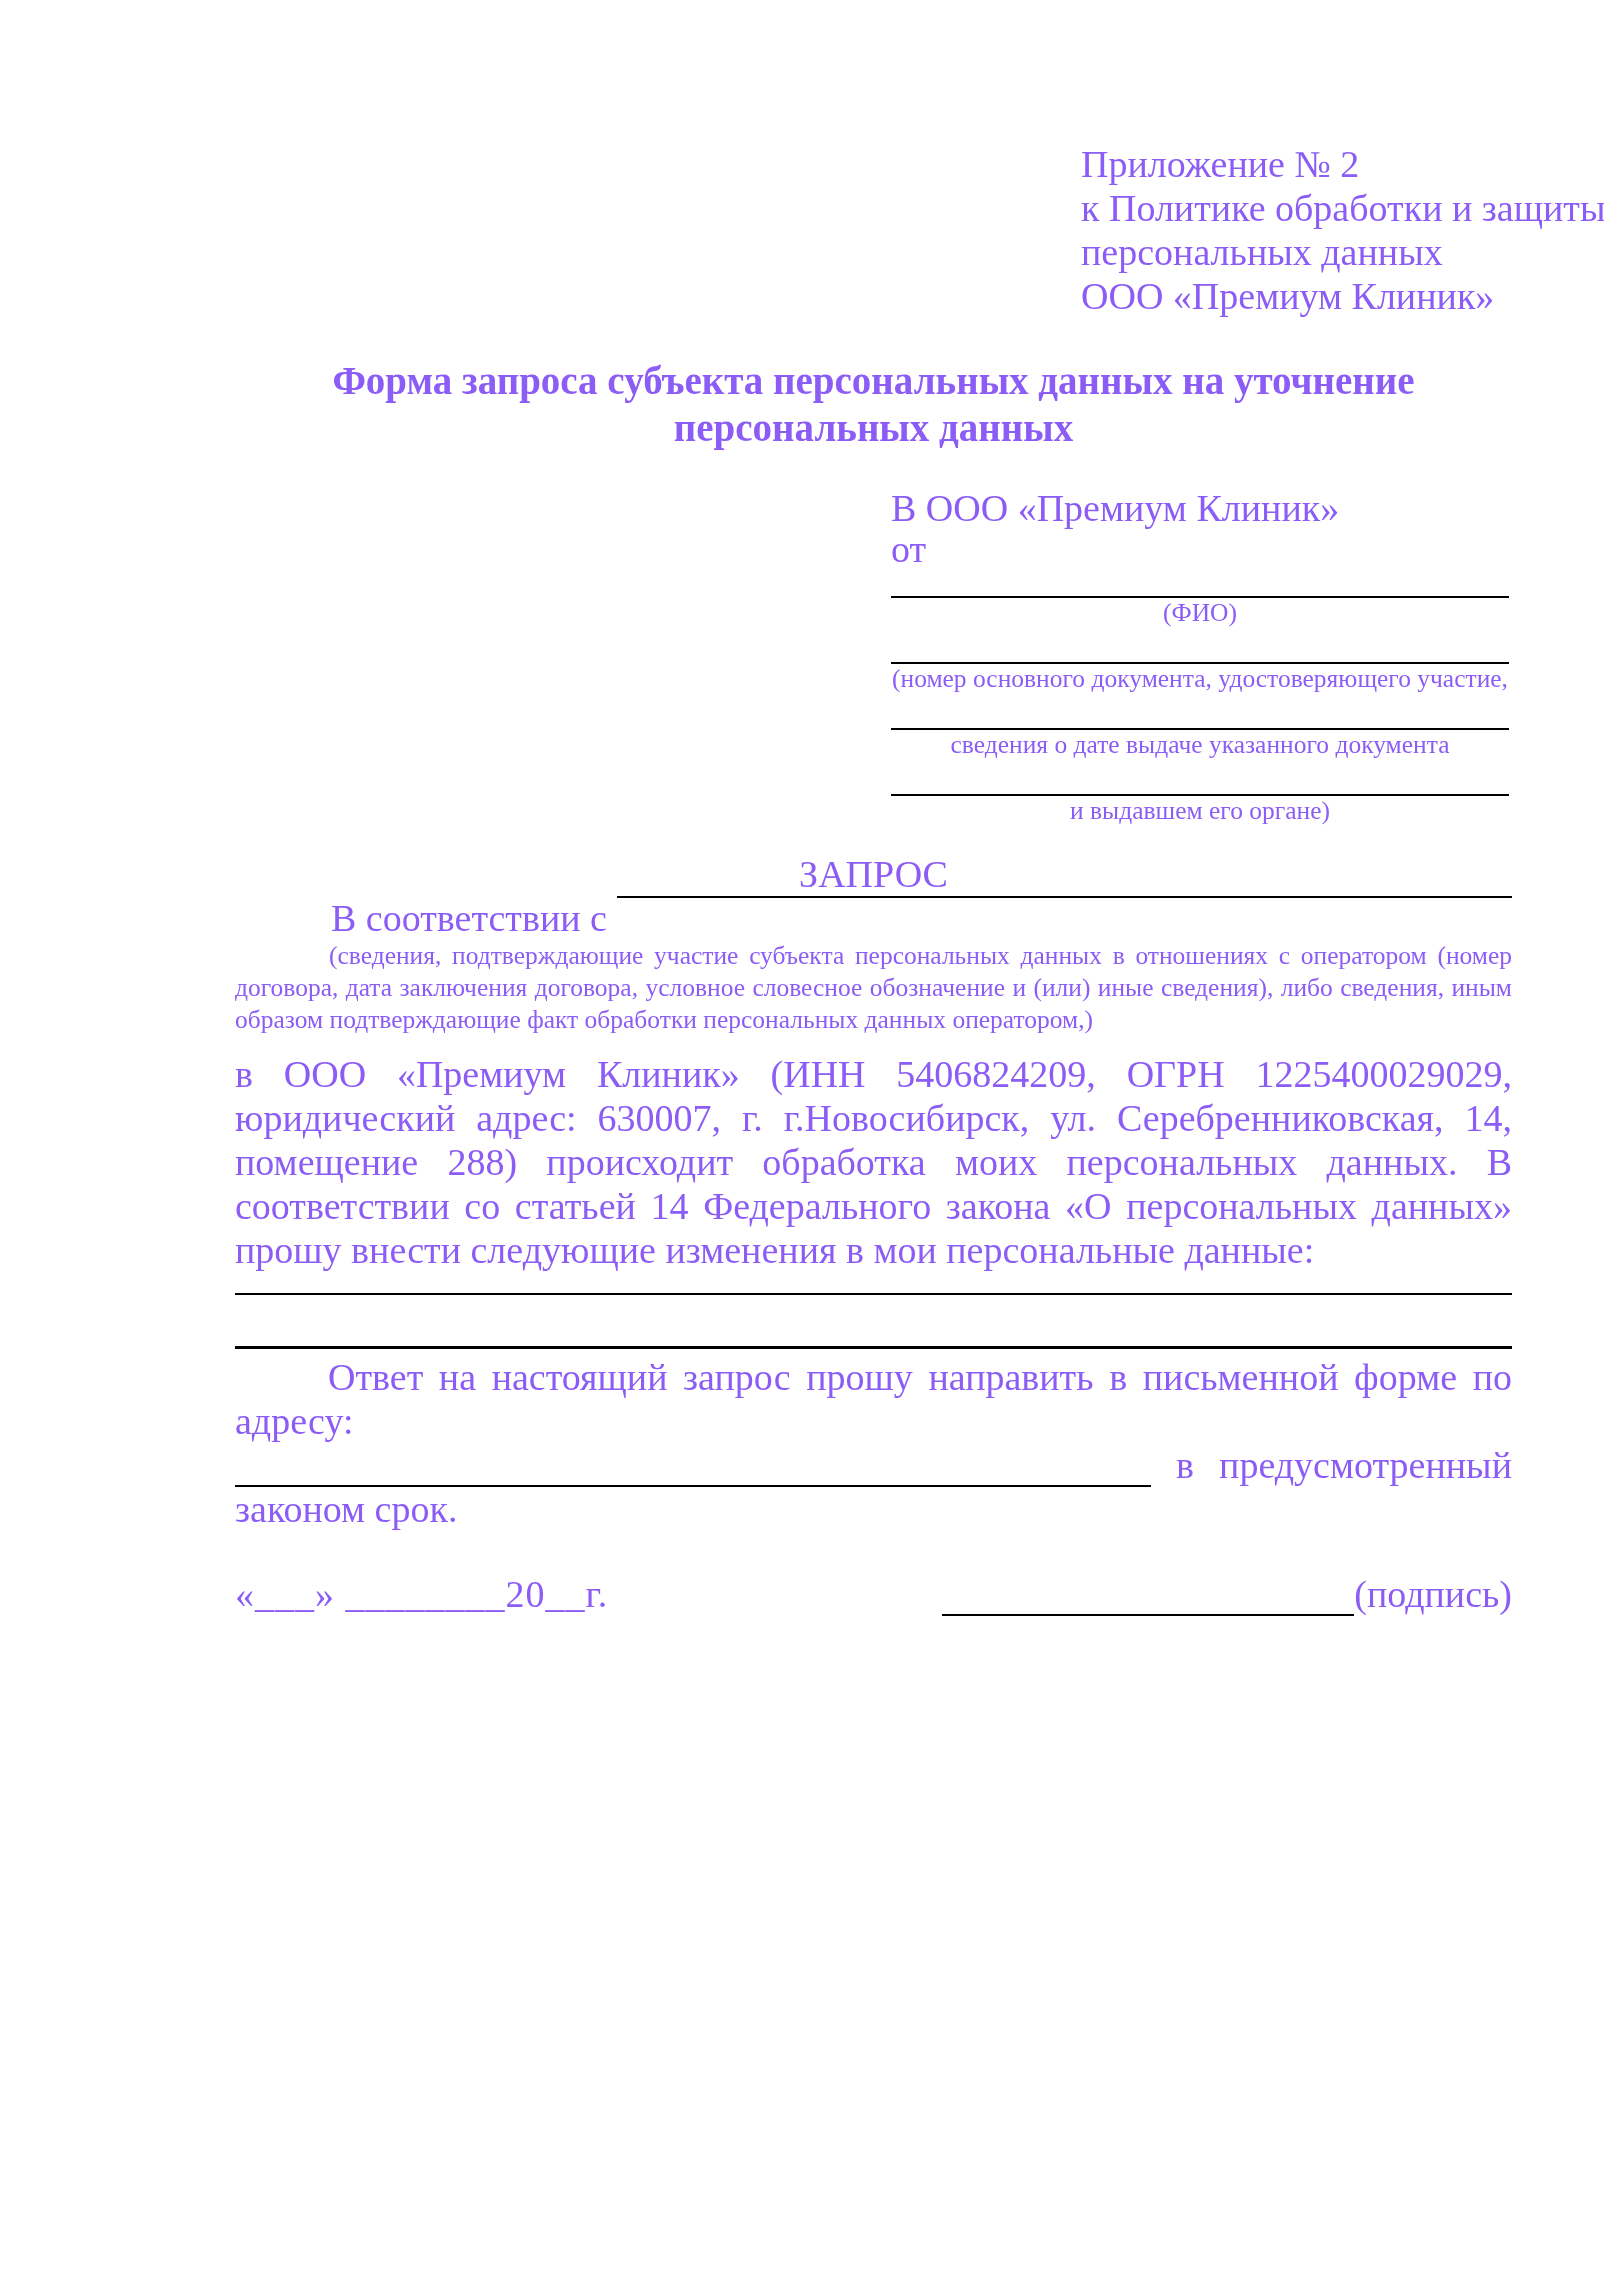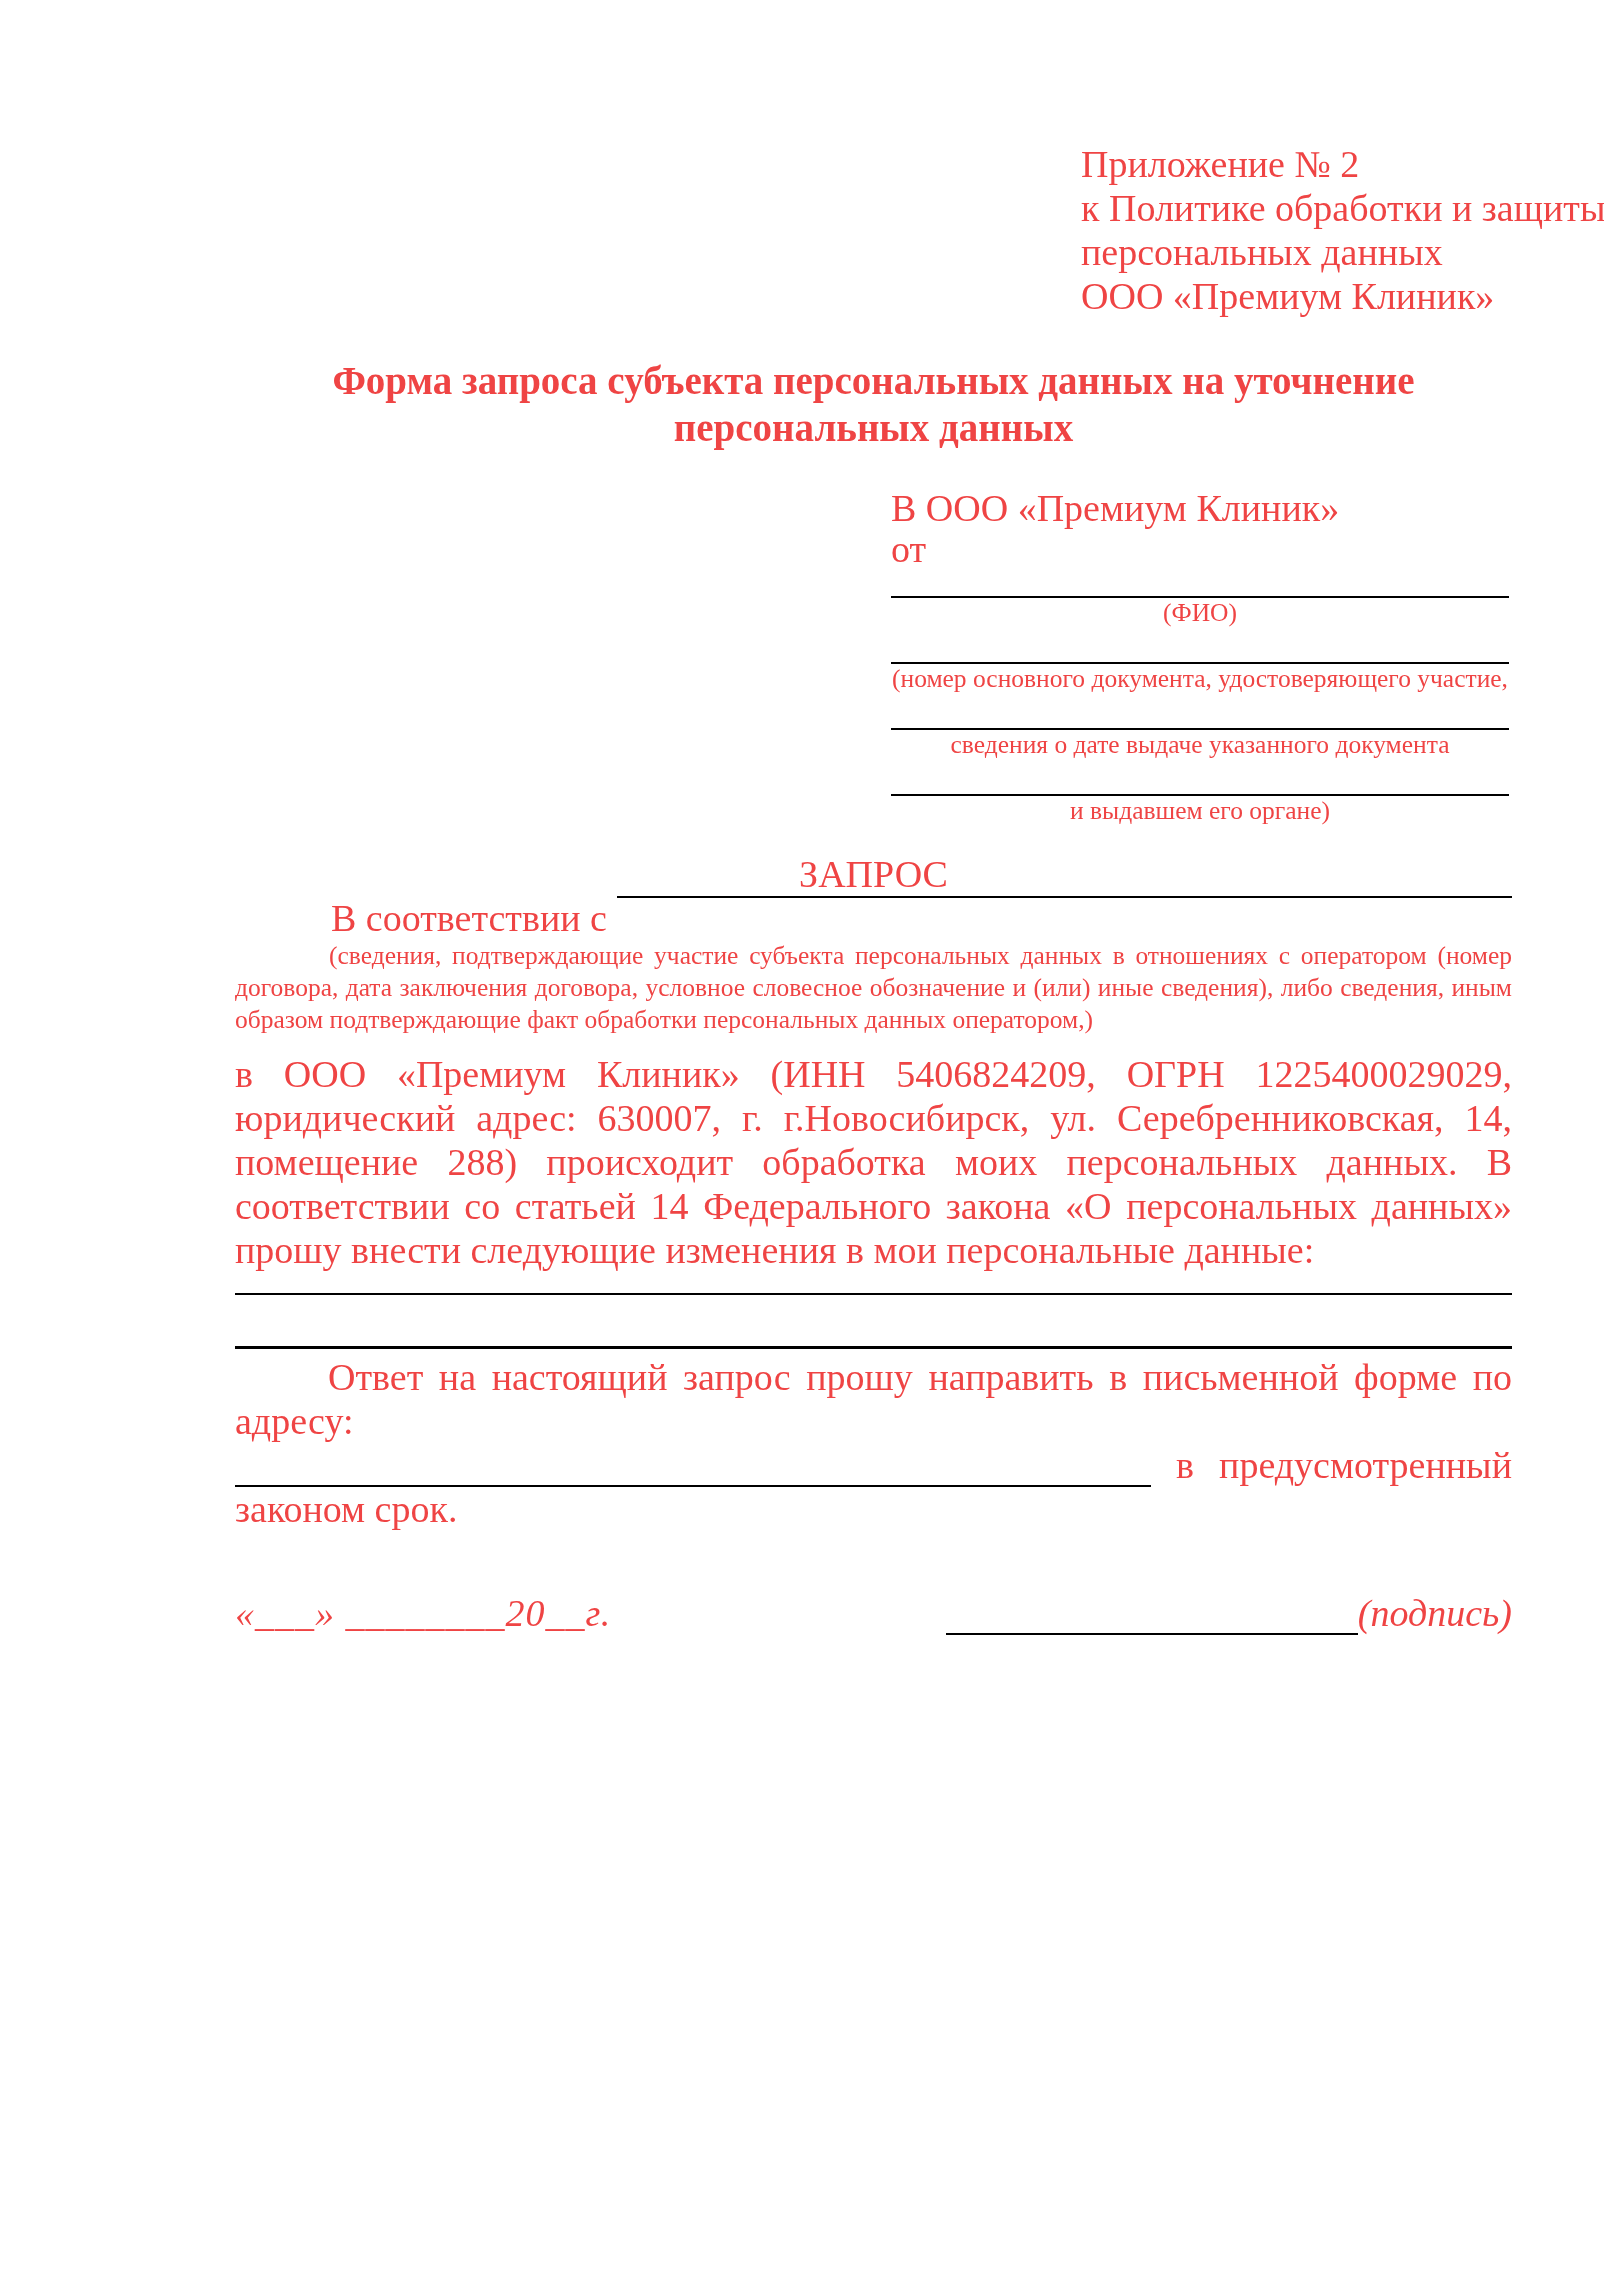--- a/index.html
+++ b/index.html
@@ -1,19 +1,19 @@
 <!DOCTYPE html>
 <html><head>
 <meta charset="utf-8">
 <style>
   html,body{margin:0;padding:0;background:#ffffff;}
   .page{
     position:relative;
     width:1604px;height:2293px;
-    background:#ffffff;color:#ef4444;
+    background:#ffffff;color:#8b5cf6;
     font-family:"Liberation Serif", serif;
     font-size:38px;line-height:44px;
     box-sizing:border-box;
     padding:142px 92px 0 235px;
     overflow:hidden;
   }
   
   .header-note{margin-left:846px;}
   .header-note div{white-space:nowrap;}
   
@@ -36,21 +36,21 @@
   .body-par{text-align:justify;margin-top:16px;}
   
   .blank1{height:21.6px;border-bottom:2px solid #000;}
   .blank2{height:51px;border-bottom:3.9px solid #000;}
   
   .reply-line1{text-align:justify;text-align-last:justify;text-indent:93px;margin-top:5.9px;font-family:Liberation Serif, serif;}
   .reply-line2{display:flex;justify-content:space-between;align-items:flex-end;height:44px;}
   .reply-line2 .addr-line{width:916px;border-bottom:2px solid #000;height:35px;}
   .reply-line2 span{white-space:nowrap;}
   
-  .footer-row{display:flex;justify-content:space-between;align-items:center;margin-top:60px;font-style:italic;}
+  .footer-row{display:flex;justify-content:space-between;align-items:center;margin-top:41px;}
   .date-line{white-space:nowrap;letter-spacing:1px;}
   .sig-group{display:flex;align-items:flex-end;}
   .sig-line{width:412px;border-bottom:2.9px solid #000;height:35px;}
   .sig-caption{white-space:nowrap;}
 </style>
 </head>
 <body>
 
 <div class="page">
 

